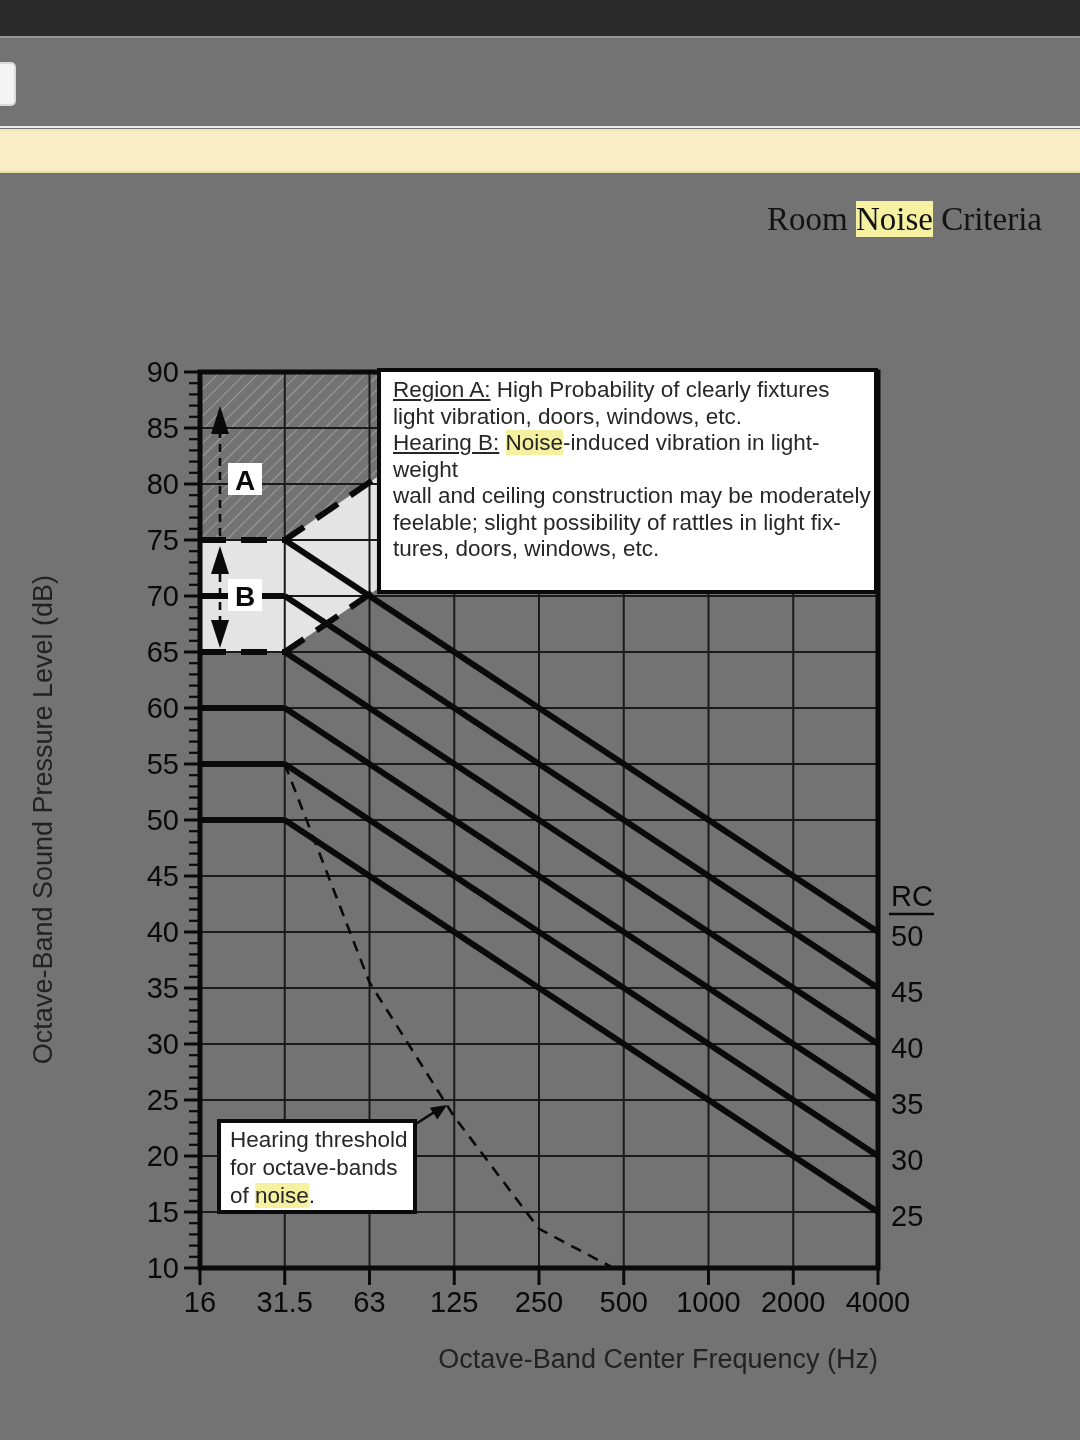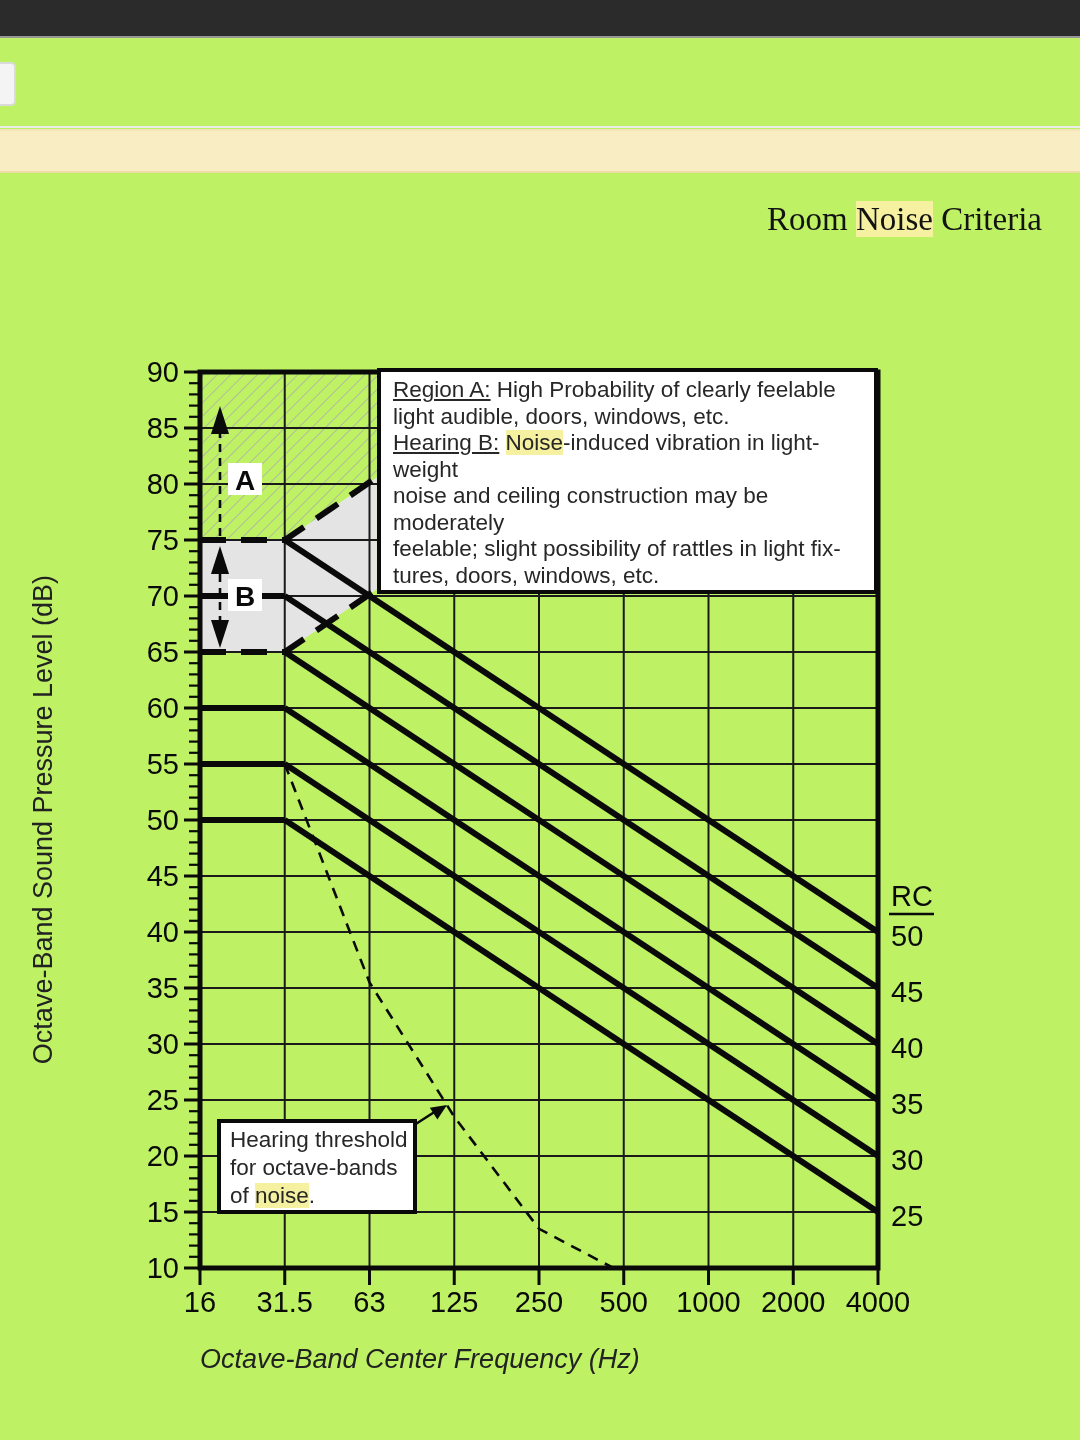--- a/index.html
+++ b/index.html
@@ -1,16 +1,16 @@
 <!DOCTYPE html>
 <html><head>
 <meta charset="utf-8">
 <style>
   html,body{margin:0;padding:0;background:#fff;}
-  .page{position:relative;width:1080px;height:1440px;background:#bef264;overflow:hidden;
+  .page{position:relative;width:1080px;height:1440px;background:#737373;overflow:hidden;
         font-family:"Liberation Sans","DejaVu Sans",sans-serif;}
   .topbar{position:absolute;left:0;top:0;width:100%;height:36px;background:#2b2b2b;
           border-bottom:2px solid #979797;}
   .toolbar-stub{position:absolute;left:-9px;top:62px;width:21px;height:40px;background:#f4f4f4;
           border:2px solid #dadada;border-radius:5px;}
   .hairline{position:absolute;left:0;top:126px;width:100%;height:2px;background:#ebebeb;}
   .findbar{position:absolute;left:0;top:129px;width:100%;height:44px;background:#f8edc3;
           border-top:2px solid #f1e5b9;border-bottom:2px solid #ecdca6;box-sizing:border-box;}
   .doc-title{position:absolute;top:201px;right:38px;z-index:2;color:#131313;
           font-family:"Liberation Serif","DejaVu Serif",serif;font-size:33px;}
@@ -19,22 +19,22 @@
   #chart text{font-family:"Liberation Sans","DejaVu Sans",sans-serif;fill:#0a0a0a;}
   .region-box{position:absolute;left:377px;top:368px;width:501px;height:226px;z-index:3;
           background:#fff;border:4px solid #0a0a0a;box-sizing:border-box;
           padding:5px 0 0 12px;font-size:22.5px;line-height:26.5px;color:#272727;}
   .threshold-box{position:absolute;left:217px;top:1119px;width:200px;height:95px;z-index:3;
           background:#fff;border:4px solid #0a0a0a;box-sizing:border-box;
           padding:3px 0 16px 9px;font-size:22.5px;line-height:28px;color:#272727;}
   .u{text-decoration:underline;text-align:center;}
   .ylabel{position:absolute;left:-237px;top:804px;width:560px;text-align:center;z-index:2;
           transform:rotate(-90deg);font-size:27px;color:#222;}
-  .xlabel{position:absolute;left:200px;top:1344px;width:678px;text-align:left;z-index:2;
-          font-size:27px;color:#222;font-style:italic;}
+  .xlabel{position:absolute;left:200px;top:1344px;width:678px;text-align:right;z-index:2;
+          font-size:27px;color:#222;}
 </style>
 </head>
 <body>
 
 <div class="page">
   <div class="topbar"></div>
   <div class="toolbar-stub"></div>
   <div class="hairline"></div>
   <div class="findbar"></div>
 
@@ -233,24 +233,24 @@
         <text x="891" y="946" font-size="29">50</text>
         <text x="891" y="1002" font-size="29">45</text>
         <text x="891" y="1058" font-size="29">40</text>
         <text x="891" y="1114" font-size="29">35</text>
         <text x="891" y="1170" font-size="29">30</text>
         <text x="891" y="1226" font-size="29">25</text>
       </g>
     </svg>
 
   <div class="region-box">
-      <div><span class="u">Region A:</span><span> High Probability of clearly feelable</span></div>
-      <div><span>light audible, doors, windows, etc.</span></div>
+      <div><span class="u">Region A:</span><span> High Probability of clearly fixtures</span></div>
+      <div><span>light vibration, doors, windows, etc.</span></div>
       <div><span class="u">Hearing B:</span><span> </span><span class="hl">Noise</span><span>-induced vibration in light-weight</span></div>
-      <div><span>noise and ceiling construction may be moderately</span></div>
+      <div><span>wall and ceiling construction may be moderately</span></div>
       <div><span>feelable; slight possibility of rattles in light fix-</span></div>
       <div><span>tures, doors, windows, etc.</span></div>
     </div>
   <div class="threshold-box">
       <div><span>Hearing threshold</span></div>
       <div><span>for octave-bands</span></div>
       <div><span>of </span><span class="hl">noise</span><span>.</span></div>
     </div>
 
   <div class="ylabel">Octave-Band Sound Pressure Level (dB)</div>

